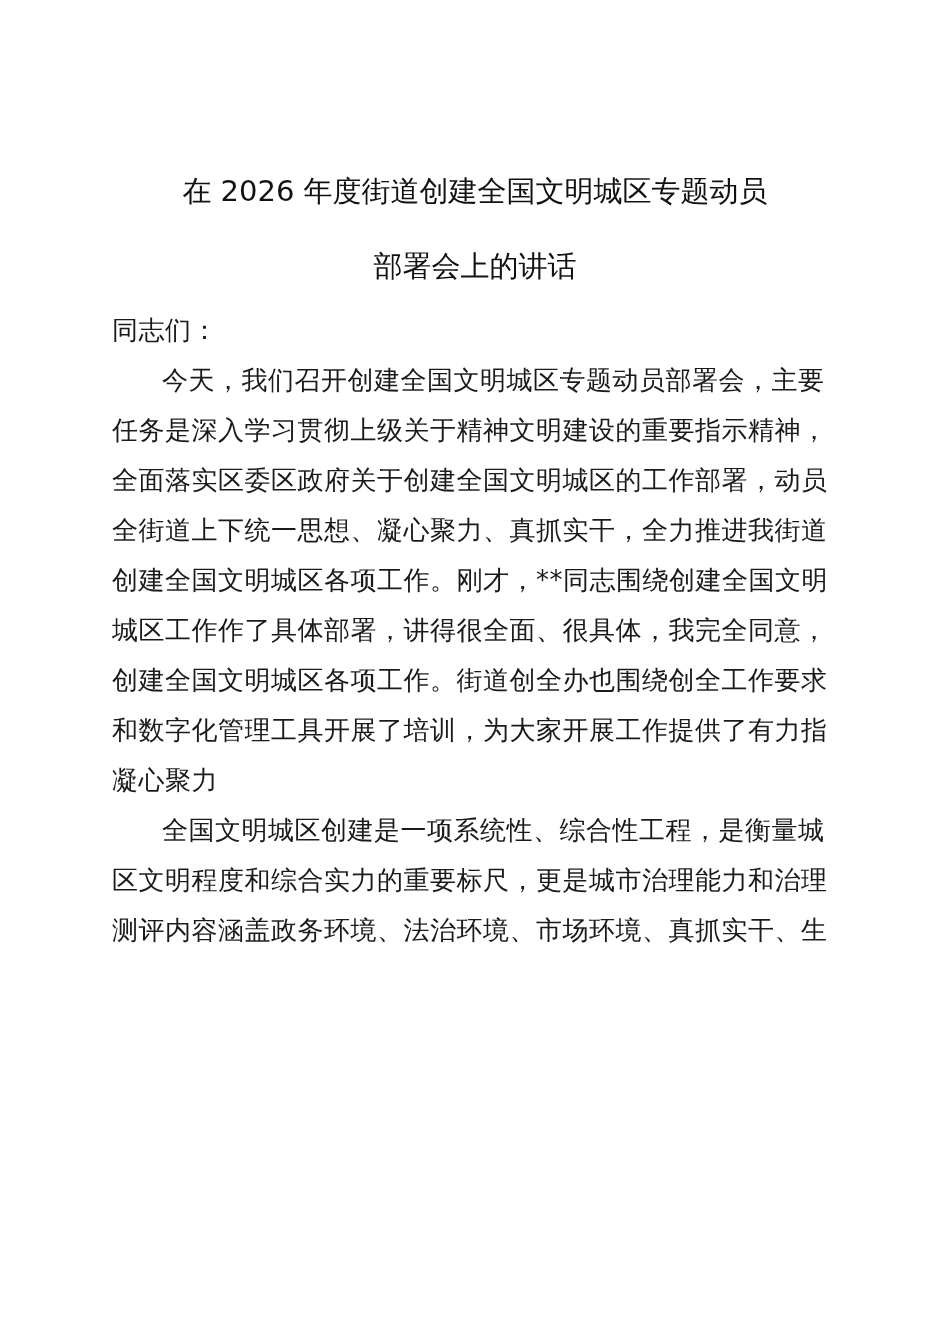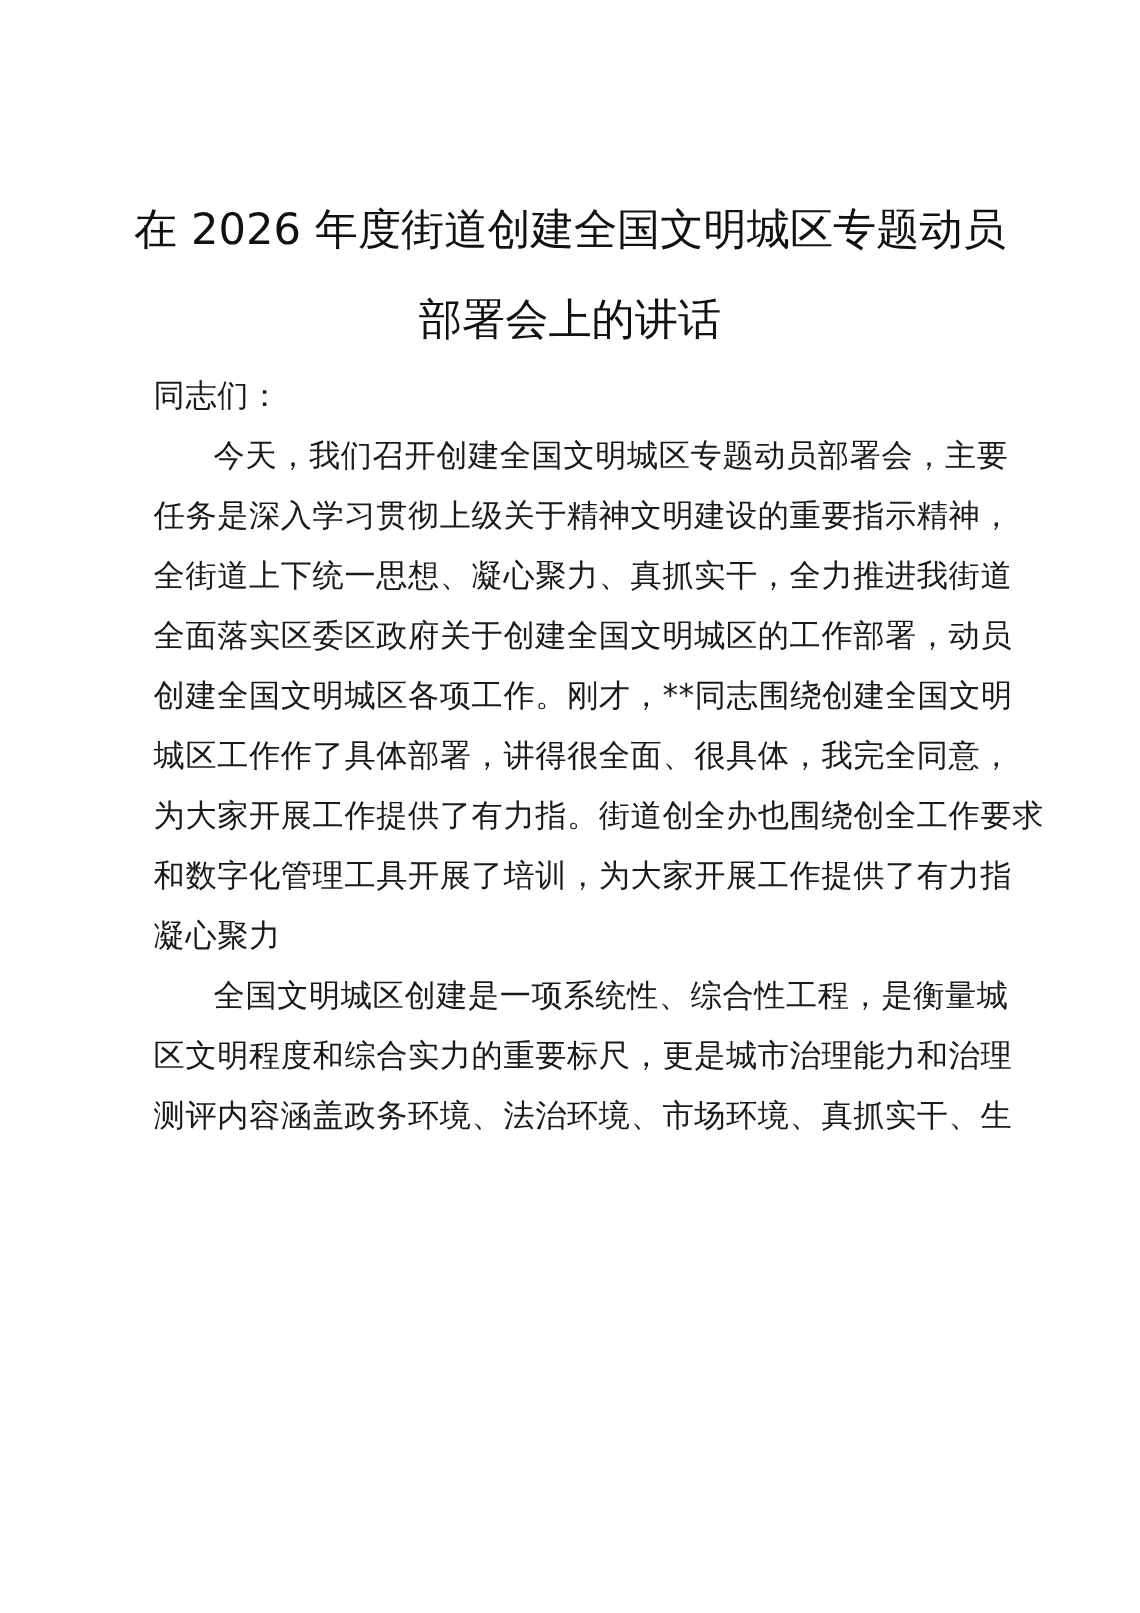--- a/index.html
+++ b/index.html
@@ -21,31 +21,31 @@
       width: 950px;
       height: 1344px;
       background: #ffffff;
     }
     .title {
       position: absolute;
       left: 110px;
       width: 730px;
       top: 154px;
       text-align: center;
-      font-size: 36px;
+      font-size: 29px;
       line-height: 75px;
       letter-spacing: 0px;
       color: #111111;
       margin: 0;
       font-weight: normal;
     }
     .title span { display: block; white-space: nowrap; }
     .body {
       position: absolute;
-      left: 128px;
+      left: 112px;
       top: 305px;
       width: 706px;
     }
     .line {
       display: block;
       height: 50px;
       line-height: 50px;
       font-size: 26px;
       white-space: nowrap;
       letter-spacing: 0.5px;
@@ -62,25 +62,25 @@
     <span>在 2026 年度街道创建全国文明城区专题动员</span>
     <span>部署会上的讲话</span>
   </h1>
 
   <div class="body">
     <span class="line">同志们：</span>
 
     <div>
       <span class="line indent">今天，我们召开创建全国文明城区专题动员部署会，主要</span>
       <span class="line">任务是深入学习贯彻上级关于精神文明建设的重要指示精神，</span>
+      <span class="line">全面落实区委区政府关于创建全国文明城区的工作部署，动员</span>
       <span class="line">全街道上下统一思想、凝心聚力、真抓实干，全力推进我街道</span>
-      <span class="line">全面落实区委区政府关于创建全国文明城区的工作部署，动员</span>
       <span class="line">创建全国文明城区各项工作。刚才，**同志围绕创建全国文明</span>
       <span class="line">城区工作作了具体部署，讲得很全面、很具体，我完全同意，</span>
-      <span class="line">为大家开展工作提供了有力指。街道创全办也围绕创全工作要求</span>
+      <span class="line">创建全国文明城区各项工作。街道创全办也围绕创全工作要求</span>
       <span class="line">和数字化管理工具开展了培训，为大家开展工作提供了有力指</span>
     </div>
 
     <div>
       <span class="line">凝心聚力</span>
     </div>
 
     <div>
       <span class="line indent">全国文明城区创建是一项系统性、综合性工程，是衡量城</span>
       <span class="line">区文明程度和综合实力的重要标尺，更是城市治理能力和治理</span>

